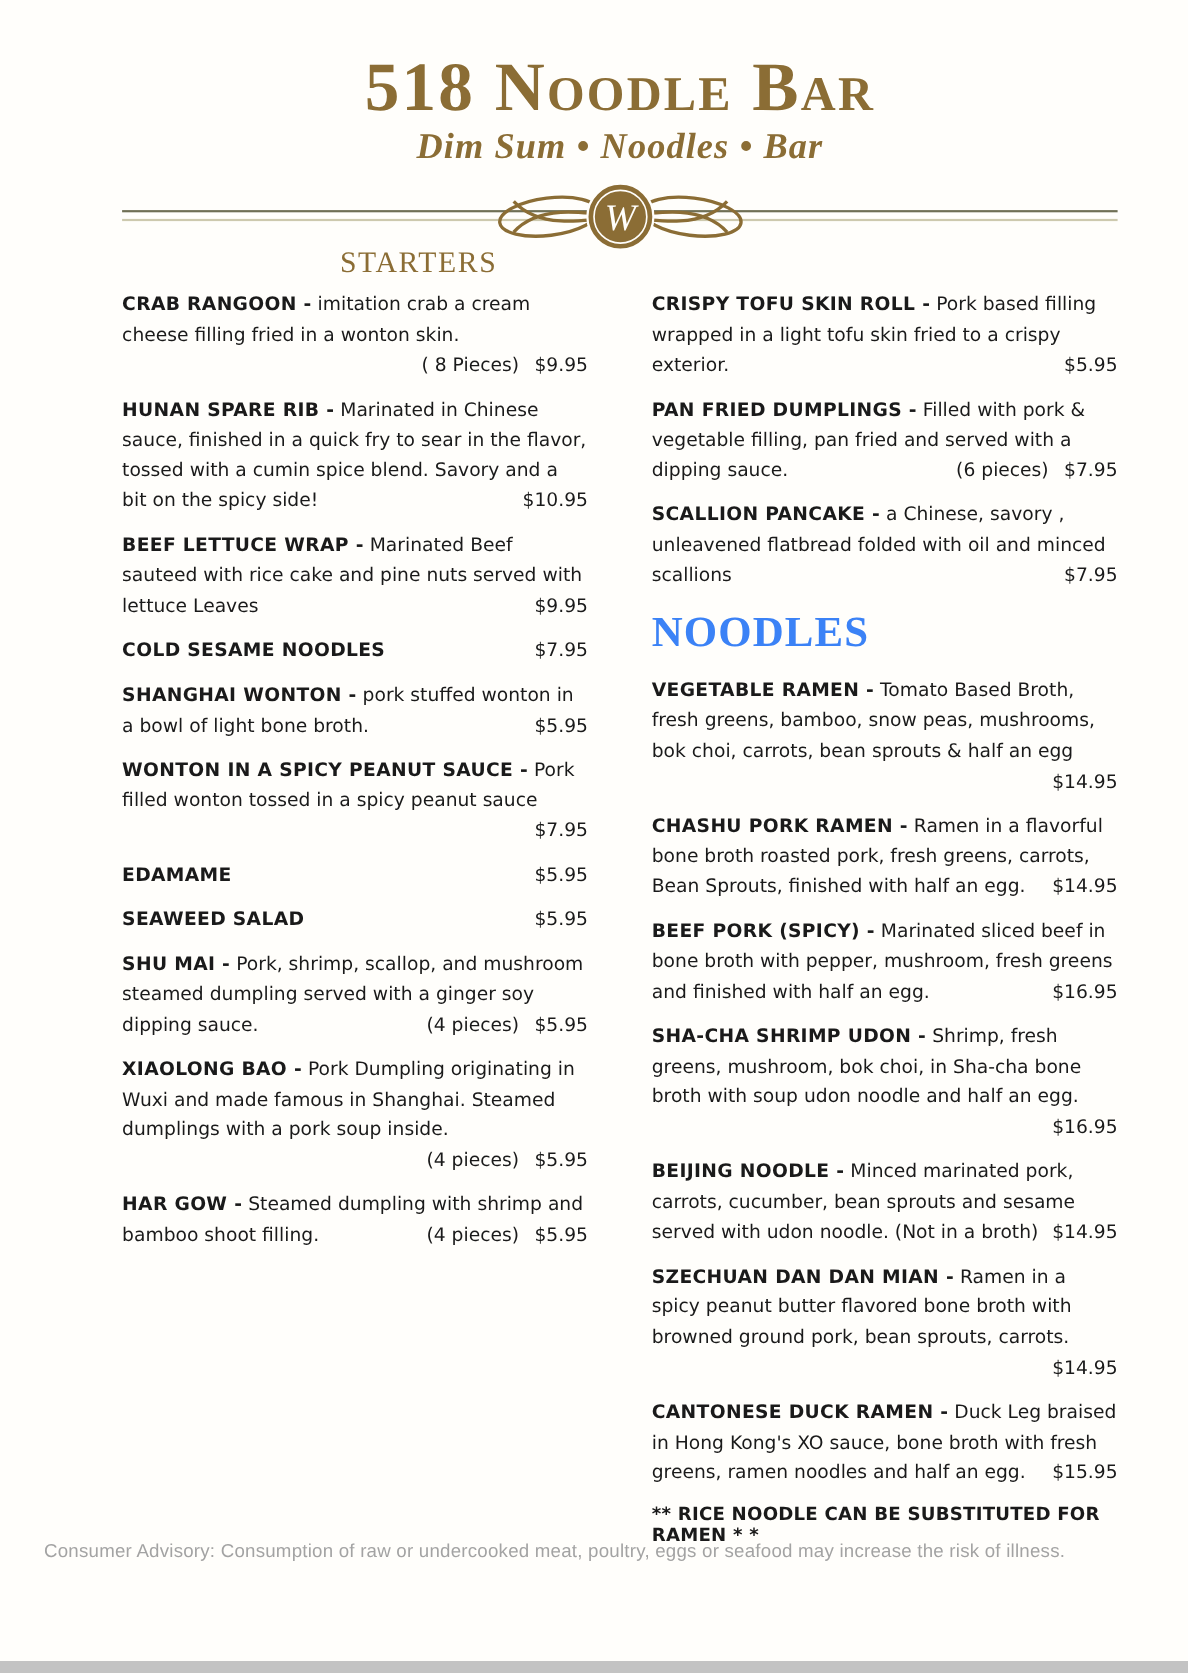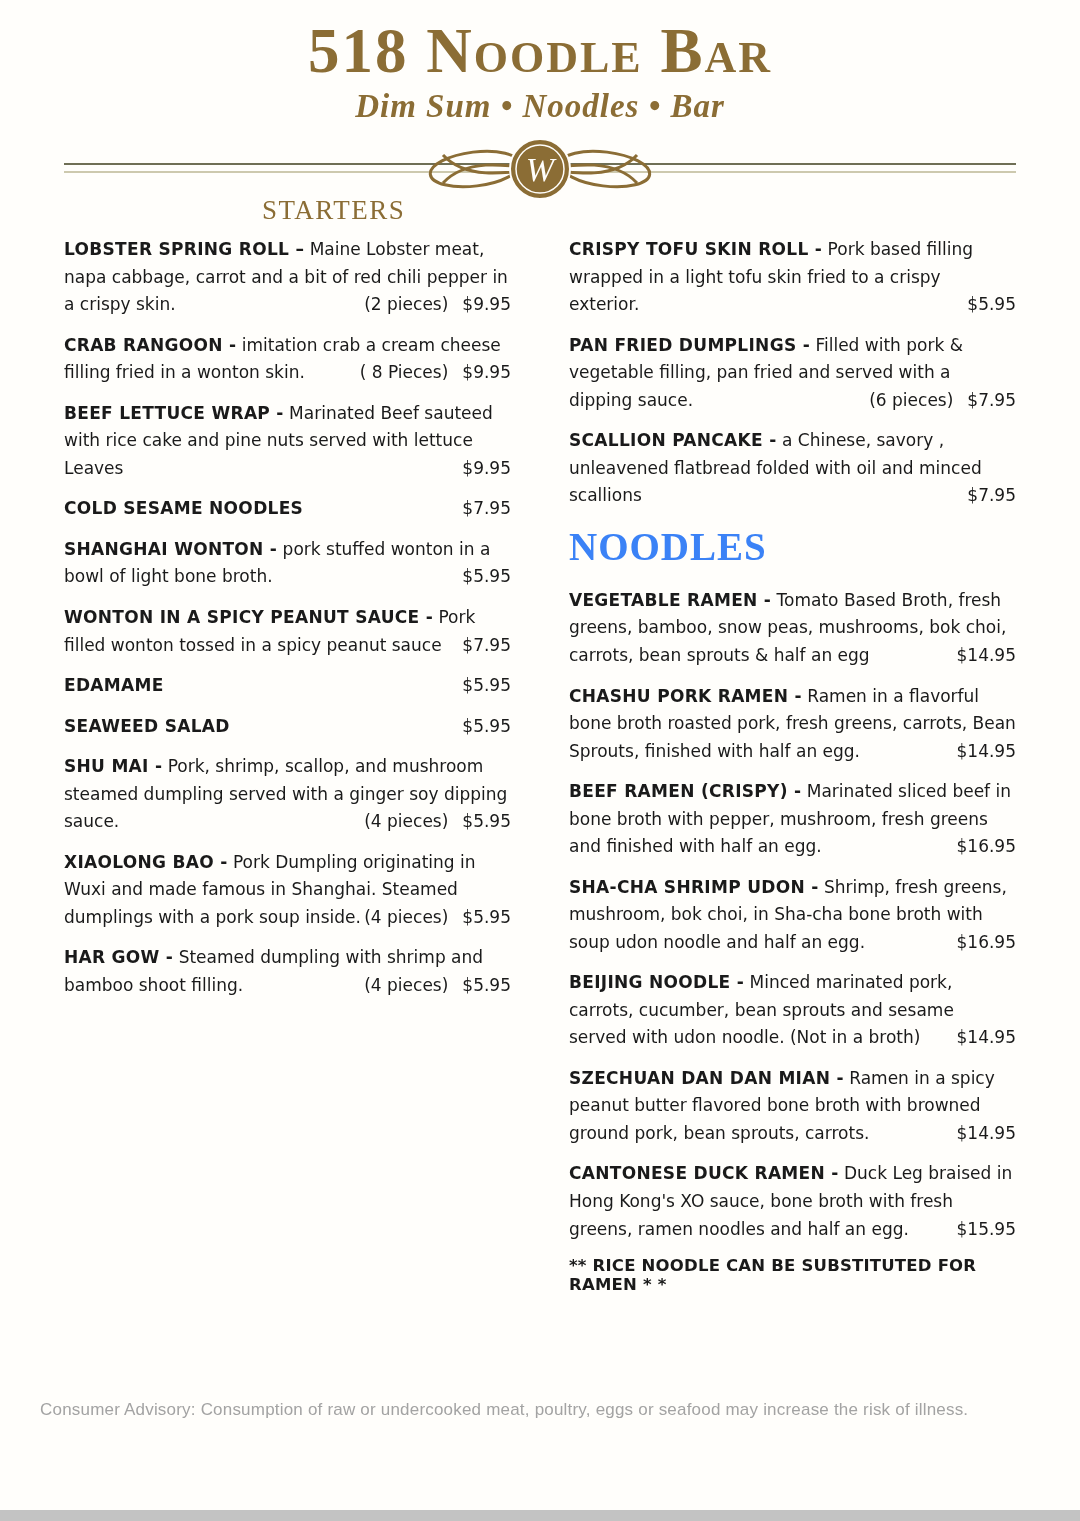--- a/index.html
+++ b/index.html
@@ -4,21 +4,21 @@
 <style>
   html,body{margin:0;padding:0;}
   body{
     width:1080px;height:1521px;
     background:var(--page_bg,#fffefb);
     font-family:"DejaVu Sans", sans-serif;
     color:var(--body_text,#1a1a1a);
     position:relative;
     overflow:hidden;
   }
-  .page{padding:18px 64px 0;}
+  .page{padding:46px 64px 0;margin-left:47px;}
 
   
   .menu-header{text-align:center;color:var(--brand_brown,#8b6d35);font-family:"Liberation Serif", serif;}
   .title{
     font-size:63px;font-weight:bold;font-variant:small-caps;
     letter-spacing:2px;line-height:1.05;
   }
   .subtitle{font-size:33px;font-weight:bold;font-style:italic;margin-top:4px;letter-spacing:1px;}
   .phone{font-size:27px;font-weight:bold;font-style:italic;margin-top:10px;}
 
@@ -98,40 +98,40 @@
       <circle cx="125" cy="42" r="30" fill="none" stroke="#fffefb" stroke-width="2"></circle>
       <circle cx="125" cy="42" r="24" fill="none" stroke="#fffefb" stroke-width="1.5"></circle>
       <text x="125" y="54" text-anchor="middle" font-size="34" font-family="Liberation Serif, serif" font-style="italic" fill="#fffefb">W</text>
     </svg>
   </div>
 
   <div class="starters-label">STARTERS</div>
 
   <div class="columns">
     <div class="col col-left">
-        <div class="item"><span class="item-name">LOBSTER SPRING ROLL –</span><span class="item-desc"> Maine Lobster meat, napa cabbage, carrot and a bit of red chili pepper in a crispy skin. </span><span class="price-wrap"><span class="pieces">(2 pieces)</span><span class="price">$9.95</span></span></div>
         <div class="item"><span class="item-name">CRAB RANGOON -</span><span class="item-desc"> imitation crab a cream cheese filling fried in a wonton skin. </span><span class="price-wrap"><span class="pieces">( 8 Pieces)</span><span class="price">$9.95</span></span></div>
+        <div class="item"><span class="item-name">HUNAN SPARE RIB -</span><span class="item-desc"> Marinated in Chinese sauce, finished in a quick fry to sear in the flavor, tossed with a cumin spice blend. Savory and a bit on the spicy side! </span><span class="price-wrap"><span class="price">$10.95</span></span></div>
         <div class="item"><span class="item-name">BEEF LETTUCE WRAP -</span><span class="item-desc"> Marinated Beef sauteed with rice cake and pine nuts served with lettuce Leaves </span><span class="price-wrap"><span class="price">$9.95</span></span></div>
         <div class="item"><span class="item-name">COLD SESAME NOODLES</span><span class="price-wrap"><span class="price">$7.95</span></span></div>
         <div class="item"><span class="item-name">SHANGHAI WONTON -</span><span class="item-desc"> pork stuffed wonton in a bowl of light bone broth. </span><span class="price-wrap"><span class="price">$5.95</span></span></div>
         <div class="item"><span class="item-name">WONTON IN A SPICY PEANUT SAUCE -</span><span class="item-desc"> Pork filled wonton tossed in a spicy peanut sauce </span><span class="price-wrap"><span class="price">$7.95</span></span></div>
         <div class="item"><span class="item-name">EDAMAME</span><span class="price-wrap"><span class="price">$5.95</span></span></div>
         <div class="item"><span class="item-name">SEAWEED SALAD</span><span class="price-wrap"><span class="price">$5.95</span></span></div>
         <div class="item"><span class="item-name">SHU MAI -</span><span class="item-desc"> Pork, shrimp, scallop, and mushroom steamed dumpling served with a ginger soy dipping sauce. </span><span class="price-wrap"><span class="pieces">(4 pieces)</span><span class="price">$5.95</span></span></div>
         <div class="item"><span class="item-name">XIAOLONG BAO -</span><span class="item-desc"> Pork Dumpling originating in Wuxi and made famous in Shanghai. Steamed dumplings with a pork soup inside. </span><span class="price-wrap"><span class="pieces">(4 pieces)</span><span class="price">$5.95</span></span></div>
         <div class="item"><span class="item-name">HAR GOW -</span><span class="item-desc"> Steamed dumpling with shrimp and bamboo shoot filling. </span><span class="price-wrap"><span class="pieces">(4 pieces)</span><span class="price">$5.95</span></span></div>
       </div>
     <div class="col col-right">
         <div class="item"><span class="item-name">CRISPY TOFU SKIN ROLL -</span><span class="item-desc"> Pork based filling wrapped in a light tofu skin fried to a crispy exterior. </span><span class="price-wrap"><span class="price">$5.95</span></span></div>
         <div class="item"><span class="item-name">PAN FRIED DUMPLINGS -</span><span class="item-desc"> Filled with pork &amp; vegetable filling, pan fried and served with a dipping sauce. </span><span class="price-wrap"><span class="pieces">(6 pieces)</span><span class="price">$7.95</span></span></div>
         <div class="item"><span class="item-name">SCALLION PANCAKE -</span><span class="item-desc"> a Chinese, savory , unleavened flatbread folded with oil and minced scallions </span><span class="price-wrap"><span class="price">$7.95</span></span></div>
         <div class="section-heading">NOODLES</div>
         <div class="item"><span class="item-name">VEGETABLE RAMEN -</span><span class="item-desc"> Tomato Based Broth, fresh greens, bamboo, snow peas, mushrooms, bok choi, carrots, bean sprouts &amp; half an egg </span><span class="price-wrap"><span class="price">$14.95</span></span></div>
         <div class="item"><span class="item-name">CHASHU PORK RAMEN -</span><span class="item-desc"> Ramen in a flavorful bone broth  roasted pork, fresh greens, carrots, Bean Sprouts, finished with half an egg. </span><span class="price-wrap"><span class="price">$14.95</span></span></div>
-        <div class="item"><span class="item-name">BEEF RAMEN (CRISPY) -</span><span class="item-desc"> Marinated sliced beef in bone broth with pepper, mushroom, fresh greens and finished with half an egg. </span><span class="price-wrap"><span class="price">$16.95</span></span></div>
+        <div class="item"><span class="item-name">BEEF PORK (SPICY) -</span><span class="item-desc"> Marinated sliced beef in bone broth with pepper, mushroom, fresh greens and finished with half an egg. </span><span class="price-wrap"><span class="price">$16.95</span></span></div>
         <div class="item"><span class="item-name">SHA-CHA SHRIMP UDON -</span><span class="item-desc"> Shrimp, fresh greens, mushroom, bok choi, in Sha-cha bone broth with soup udon noodle  and half an egg. </span><span class="price-wrap"><span class="price">$16.95</span></span></div>
         <div class="item"><span class="item-name">BEIJING NOODLE -</span><span class="item-desc"> Minced marinated pork, carrots, cucumber, bean sprouts and sesame served with udon noodle.  (Not in a broth) </span><span class="price-wrap"><span class="price">$14.95</span></span></div>
         <div class="item"><span class="item-name">SZECHUAN DAN DAN MIAN -</span><span class="item-desc"> Ramen in a spicy peanut butter flavored bone broth with browned ground pork, bean sprouts, carrots. </span><span class="price-wrap"><span class="price">$14.95</span></span></div>
         <div class="item"><span class="item-name">CANTONESE DUCK RAMEN -</span><span class="item-desc"> Duck Leg braised in Hong Kong's XO sauce, bone broth with fresh greens, ramen noodles and half an egg. </span><span class="price-wrap"><span class="price">$15.95</span></span></div>
         <div class="sub-note">** RICE  NOODLE  CAN BE SUBSTITUTED FOR RAMEN * *</div>
       </div>
   </div>
 
 </div>
 

